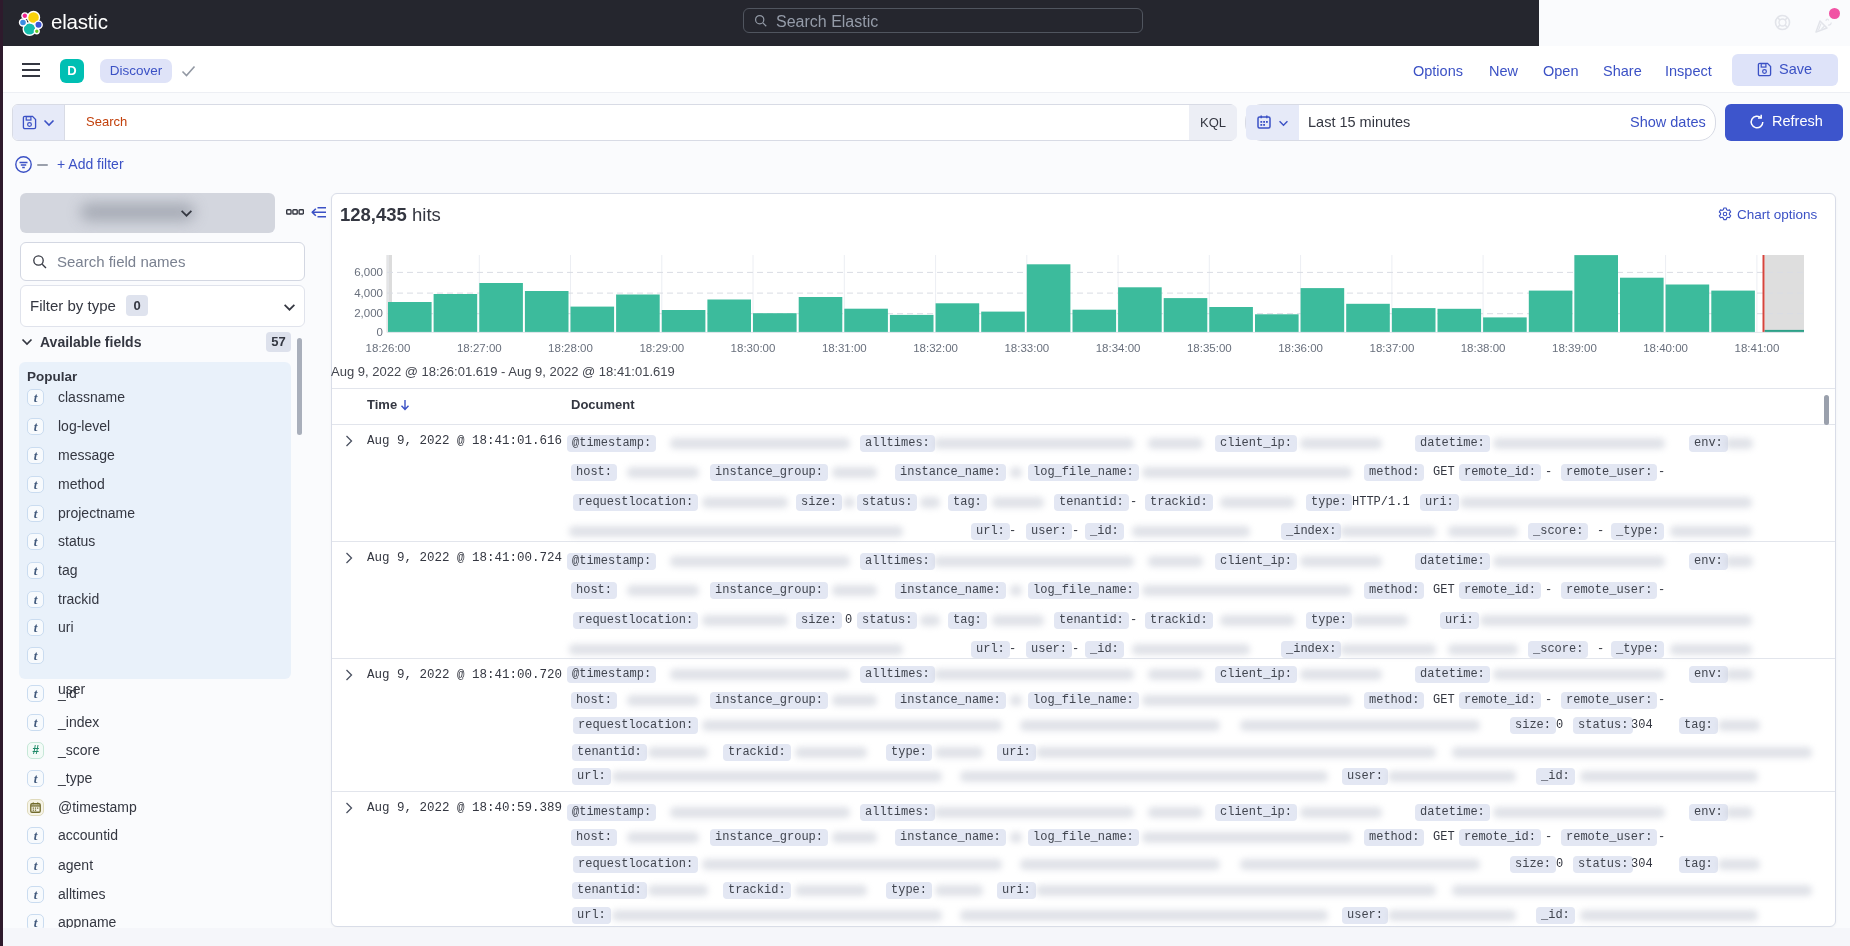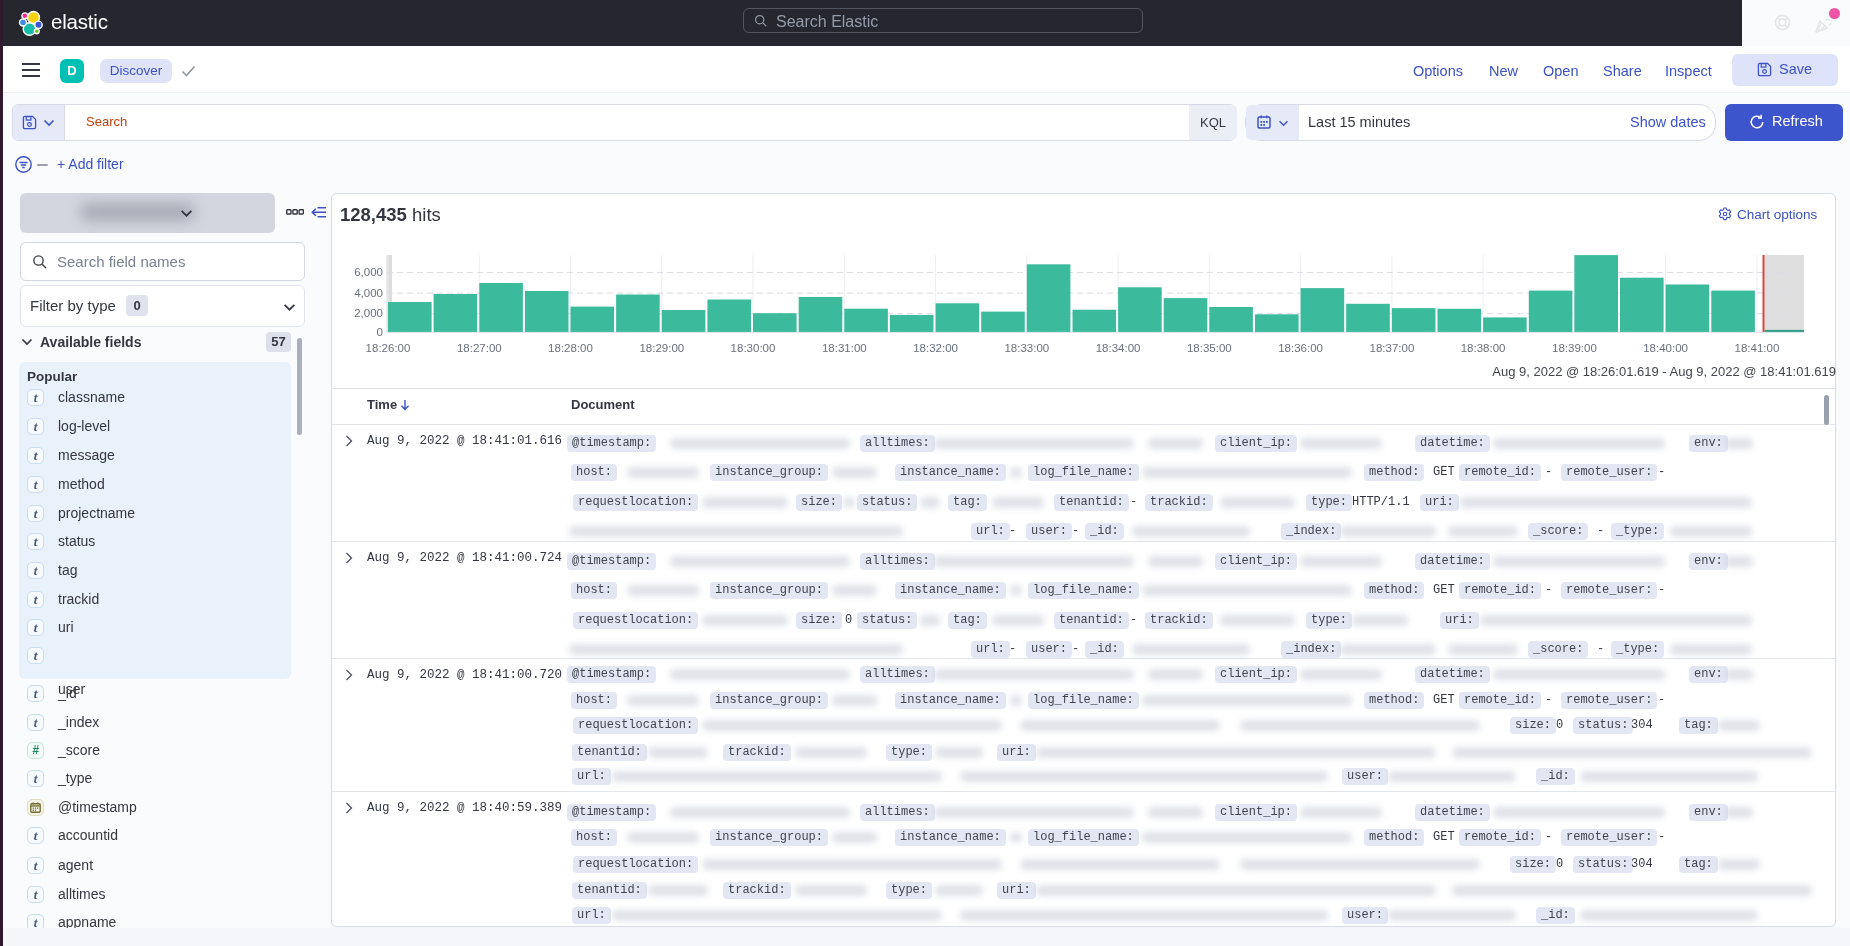--- a/index.html
+++ b/index.html
@@ -8,21 +8,21 @@
 .sm { position:absolute; height:11px; border-radius:5px; background:#c6cad5; filter:blur(3px); }
 .time { position:absolute; font:12.5px "Liberation Mono",monospace; color:#343741; white-space:pre; }
 .hline { position:absolute; height:1px; background:#e2e5ec; }
 .ax { font:11.5px "Liberation Sans",sans-serif; fill:#69707d; }
 .fld { position:absolute; font:14px "Liberation Sans",sans-serif; color:#343741;margin-left:8px; }
 .tok { position:absolute; width:17px; height:17px; border-radius:5px; text-align:center; font:bold 11px "Liberation Sans",sans-serif; line-height:15px; box-sizing:border-box; }
 .link { position:absolute; color:#3b51c5; font-size:14.5px; }
 </style></head>
 <body>
 
-<div class="abs" style="left:0;top:0;width:1742px;height:46px;background:#25262e">
+<div class="abs" style="left:0;top:0;width:1539px;height:46px;background:#25262e">
   <svg class="abs" style="left:16px;top:8px" width="30" height="30" viewBox="0 0 30 30">
     <circle cx="13.5" cy="21" r="6.3" fill="#15bcab" stroke="#fff" stroke-width="1.4"></circle>
     <circle cx="17.5" cy="9.5" r="6" fill="#fad20b" stroke="#fff" stroke-width="1.4"></circle>
     <circle cx="22.5" cy="16.8" r="3.7" fill="#3d55d4" stroke="#fff" stroke-width="1.4"></circle>
     <circle cx="8.8" cy="7.8" r="2.9" fill="#f2238f" stroke="#fff" stroke-width="1.4"></circle>
     <circle cx="7" cy="14.5" r="3.5" fill="#3b8de2" stroke="#fff" stroke-width="1.4"></circle>
     <circle cx="20.8" cy="23.3" r="2.4" fill="#66c71f" stroke="#fff" stroke-width="1.4"></circle>
   </svg>
   <span class="abs" style="left:51px;top:10px;color:#fff;font-size:20.5px;letter-spacing:-.2px">elastic</span>
   <div class="abs" style="left:743px;top:8px;width:400px;height:25px;border:1px solid #50555f;border-radius:6px">
@@ -283,21 +283,21 @@
 <text x="1026.8" y="352" text-anchor="middle" class="ax">18:33:00</text>
 <text x="1118.1" y="352" text-anchor="middle" class="ax">18:34:00</text>
 <text x="1209.3" y="352" text-anchor="middle" class="ax">18:35:00</text>
 <text x="1300.6" y="352" text-anchor="middle" class="ax">18:36:00</text>
 <text x="1391.9" y="352" text-anchor="middle" class="ax">18:37:00</text>
 <text x="1483.1" y="352" text-anchor="middle" class="ax">18:38:00</text>
 <text x="1574.4" y="352" text-anchor="middle" class="ax">18:39:00</text>
 <text x="1665.6" y="352" text-anchor="middle" class="ax">18:40:00</text>
 <text x="1756.9" y="352" text-anchor="middle" class="ax">18:41:00</text>
 </svg>
-<div class="abs" style="left:331px;top:364px;width:1505px;text-align:right;color:#43464f;font-size:13px">Aug 9, 2022 @ 18:26:01.619 - Aug 9, 2022 @ 18:41:01.619</div>
+<div class="abs" style="left:331px;top:364px;width:1505px;text-align:left;color:#43464f;font-size:13px">Aug 9, 2022 @ 18:26:01.619 - Aug 9, 2022 @ 18:41:01.619</div>
 <div class="hline" style="left:332px;top:388px;width:1503px"></div>
 <span class="abs" style="left:367px;top:397px;color:#343741;font-size:13px;font-weight:bold">Time</span>
 <svg class="abs" style="left:400px;top:399px" width="10" height="12" viewBox="0 0 10 12">
     <path d="M5 1 V10 M1.5 6.8 L5 10.5 L8.5 6.8" fill="none" stroke="#3b51c5" stroke-width="1.4"></path>
   </svg>
 <span class="abs" style="left:571px;top:397px;color:#343741;font-size:13px;font-weight:bold">Document</span>
 <div class="hline" style="left:332px;top:423.5px;width:1503px"></div>
 <div class="hline" style="left:332px;top:541px;width:1503px"></div>
 <div class="hline" style="left:332px;top:658px;width:1503px"></div>
 <div class="hline" style="left:332px;top:791px;width:1503px"></div>

